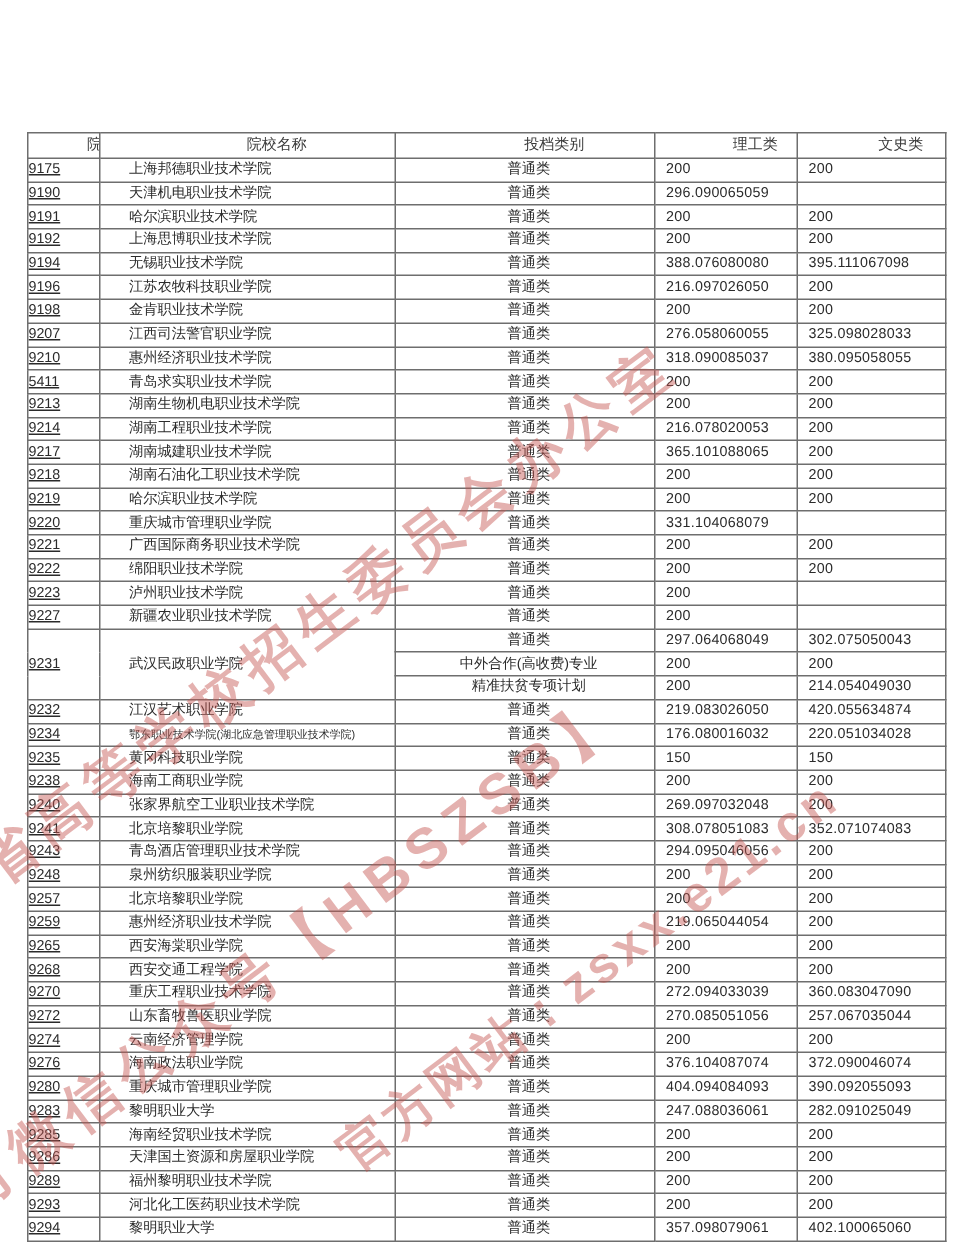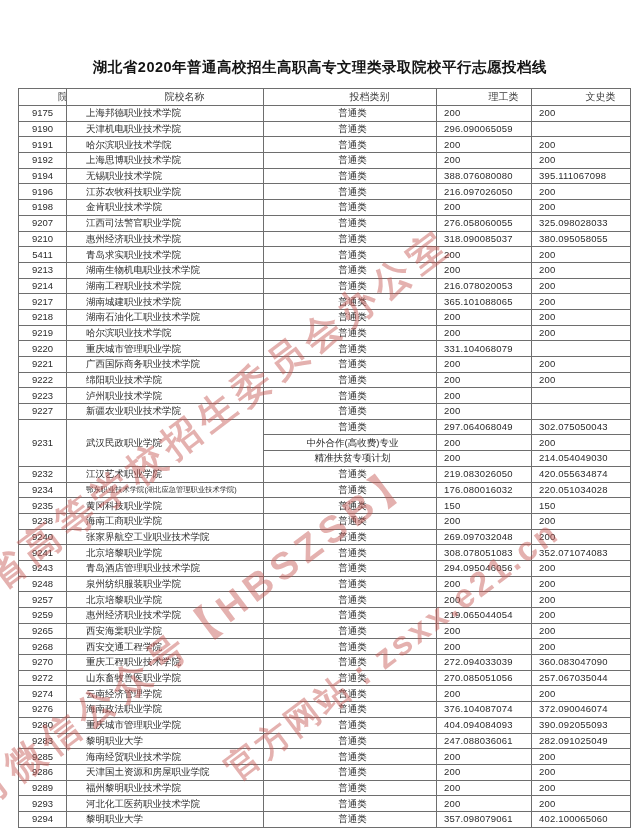--- a/index.html
+++ b/index.html
@@ -18,40 +18,39 @@
     position:absolute;left:18px;top:88px;width:612px;
     border-collapse:collapse;table-layout:fixed;
     border:1.5px solid #4f4f4f;
   }
   .scores th,.scores td{
     border:1px solid #6e6e6e;
     font-size:9.5px;line-height:1.05;color:#2b2b2b;
     height:14.7px;padding:0;overflow:hidden;white-space:nowrap;
   }
   .scores th{font-weight:400;text-align:center;height:16px;color:#3a3a3a;font-size:10px;padding-left:39px;}
-  td.c-code{text-align:center;}
+  td.c-code{text-align:left;text-decoration:underline;}
   td.c-name{text-align:left;padding-left:19px;}
   td.c-name.small{font-size:7.3px;}
   td.c-cat{text-align:center;padding-left:5px;}
   td.c-sci,td.c-art{text-align:left;padding-left:7px;letter-spacing:0.2px;}
   .wm{
     position:absolute;transform-origin:0 50%;transform:rotate(-37deg);
     white-space:nowrap;pointer-events:none;font-weight:700;
     opacity:0.45;z-index:5;letter-spacing:6px;
   }
   .wm1{left:-80px;top:610px;font-size:38px;}
   .wm2{left:-60px;top:800px;font-size:38px;}
   .wm3{left:230px;top:750px;font-size:34px;letter-spacing:3px;}
 </style>
 </head>
 <body>
 
 <div class="page">
 
-  <div class="title">湖北省2020年普通高校招生高职高专文理类录取院校平行志愿投档线</div>
 
   <table class="scores">
     <colgroup>
       <col style="width:48px">
       <col style="width:197px">
       <col style="width:173px">
       <col style="width:95px">
       <col style="width:99px">
     </colgroup>
     <thead>

